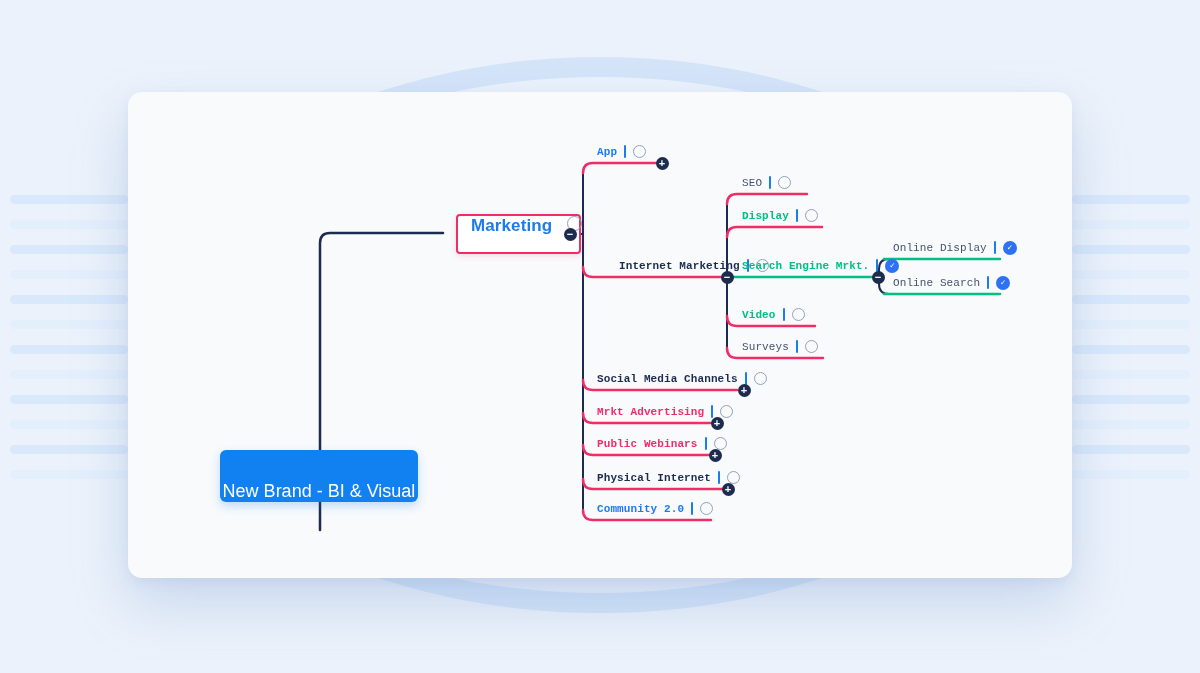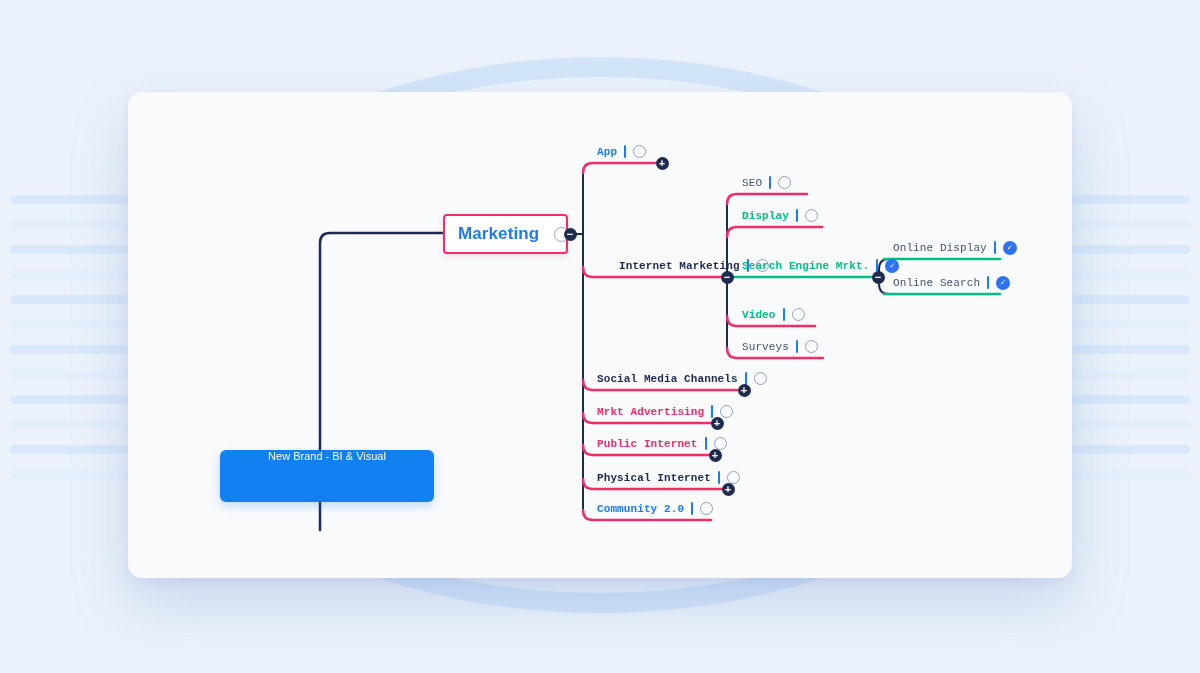--- a/index.html
+++ b/index.html
@@ -52,31 +52,32 @@
   
   .pm{
     position:absolute;width:13px;height:13px;border-radius:50%;background:var(--navy);
     color:#fff;font-size:11px;line-height:12px;text-align:center;font-weight:bold;
     box-shadow:0 0 0 2px rgba(248,250,252,.0);
   }
   
   .topic-box{
     position:absolute;width:125px;height:40px;box-sizing:border-box;
     background:#fff;border:2px solid var(--pink);border-radius:4px;
-    display:flex;align-items:center;padding:0 0 0 13px;gap:6px;
+    display:flex;align-items:flex-start;padding:0 0 0 13px;gap:6px;
     box-shadow:0 2px 6px rgba(240,36,101,.15);
+    margin-left:13px;
   }
   .topic-box .lbl{font-size:17px;color:var(--blue);}
   .topic-box .cursor{width:2.2px;height:18px;background:var(--navy);}
   .topic-box .cb{width:15px;height:15px;margin-left:3px;}
   
   .root-box{
-    position:absolute;width:214px;height:52px;background:var(--rootblue);border-radius:6px;
-    display:flex;align-items:flex-start;justify-content:center;
-    color:#fff;font-size:11px;box-shadow:0 4px 10px rgba(16,128,240,.25);
+    position:absolute;width:198px;height:52px;background:var(--rootblue);border-radius:6px;
+    display:flex;align-items:flex-end;justify-content:center;
+    color:#fff;font-size:18px;box-shadow:0 4px 10px rgba(16,128,240,.25);
   }
 </style>
 </head>
 <body>
 
 <div class="page">
 
   <div class="stripes stripes-left">
       <div class="stripe"></div>
       <div class="stripe alt"></div>
@@ -162,21 +163,21 @@
     <span class="lbl c-navy">Social Media Channels</span>
     <span class="cursor"></span>
     <span class="cb"></span>
   </div>
   <div class="node" style="left:597px;top:403px">
     <span class="lbl c-pink">Mrkt Advertising</span>
     <span class="cursor"></span>
     <span class="cb"></span>
   </div>
   <div class="node" style="left:597px;top:435px">
-    <span class="lbl c-pink">Public Internet</span>
+    <span class="lbl c-pink">Public Webinars</span>
     <span class="cursor"></span>
     <span class="cb"></span>
   </div>
   <div class="node" style="left:597px;top:469px">
     <span class="lbl c-navy">Physical Internet</span>
     <span class="cursor"></span>
     <span class="cb"></span>
   </div>
   <div class="node" style="left:597px;top:500px">
     <span class="lbl c-blue">Community 2.0</span>

